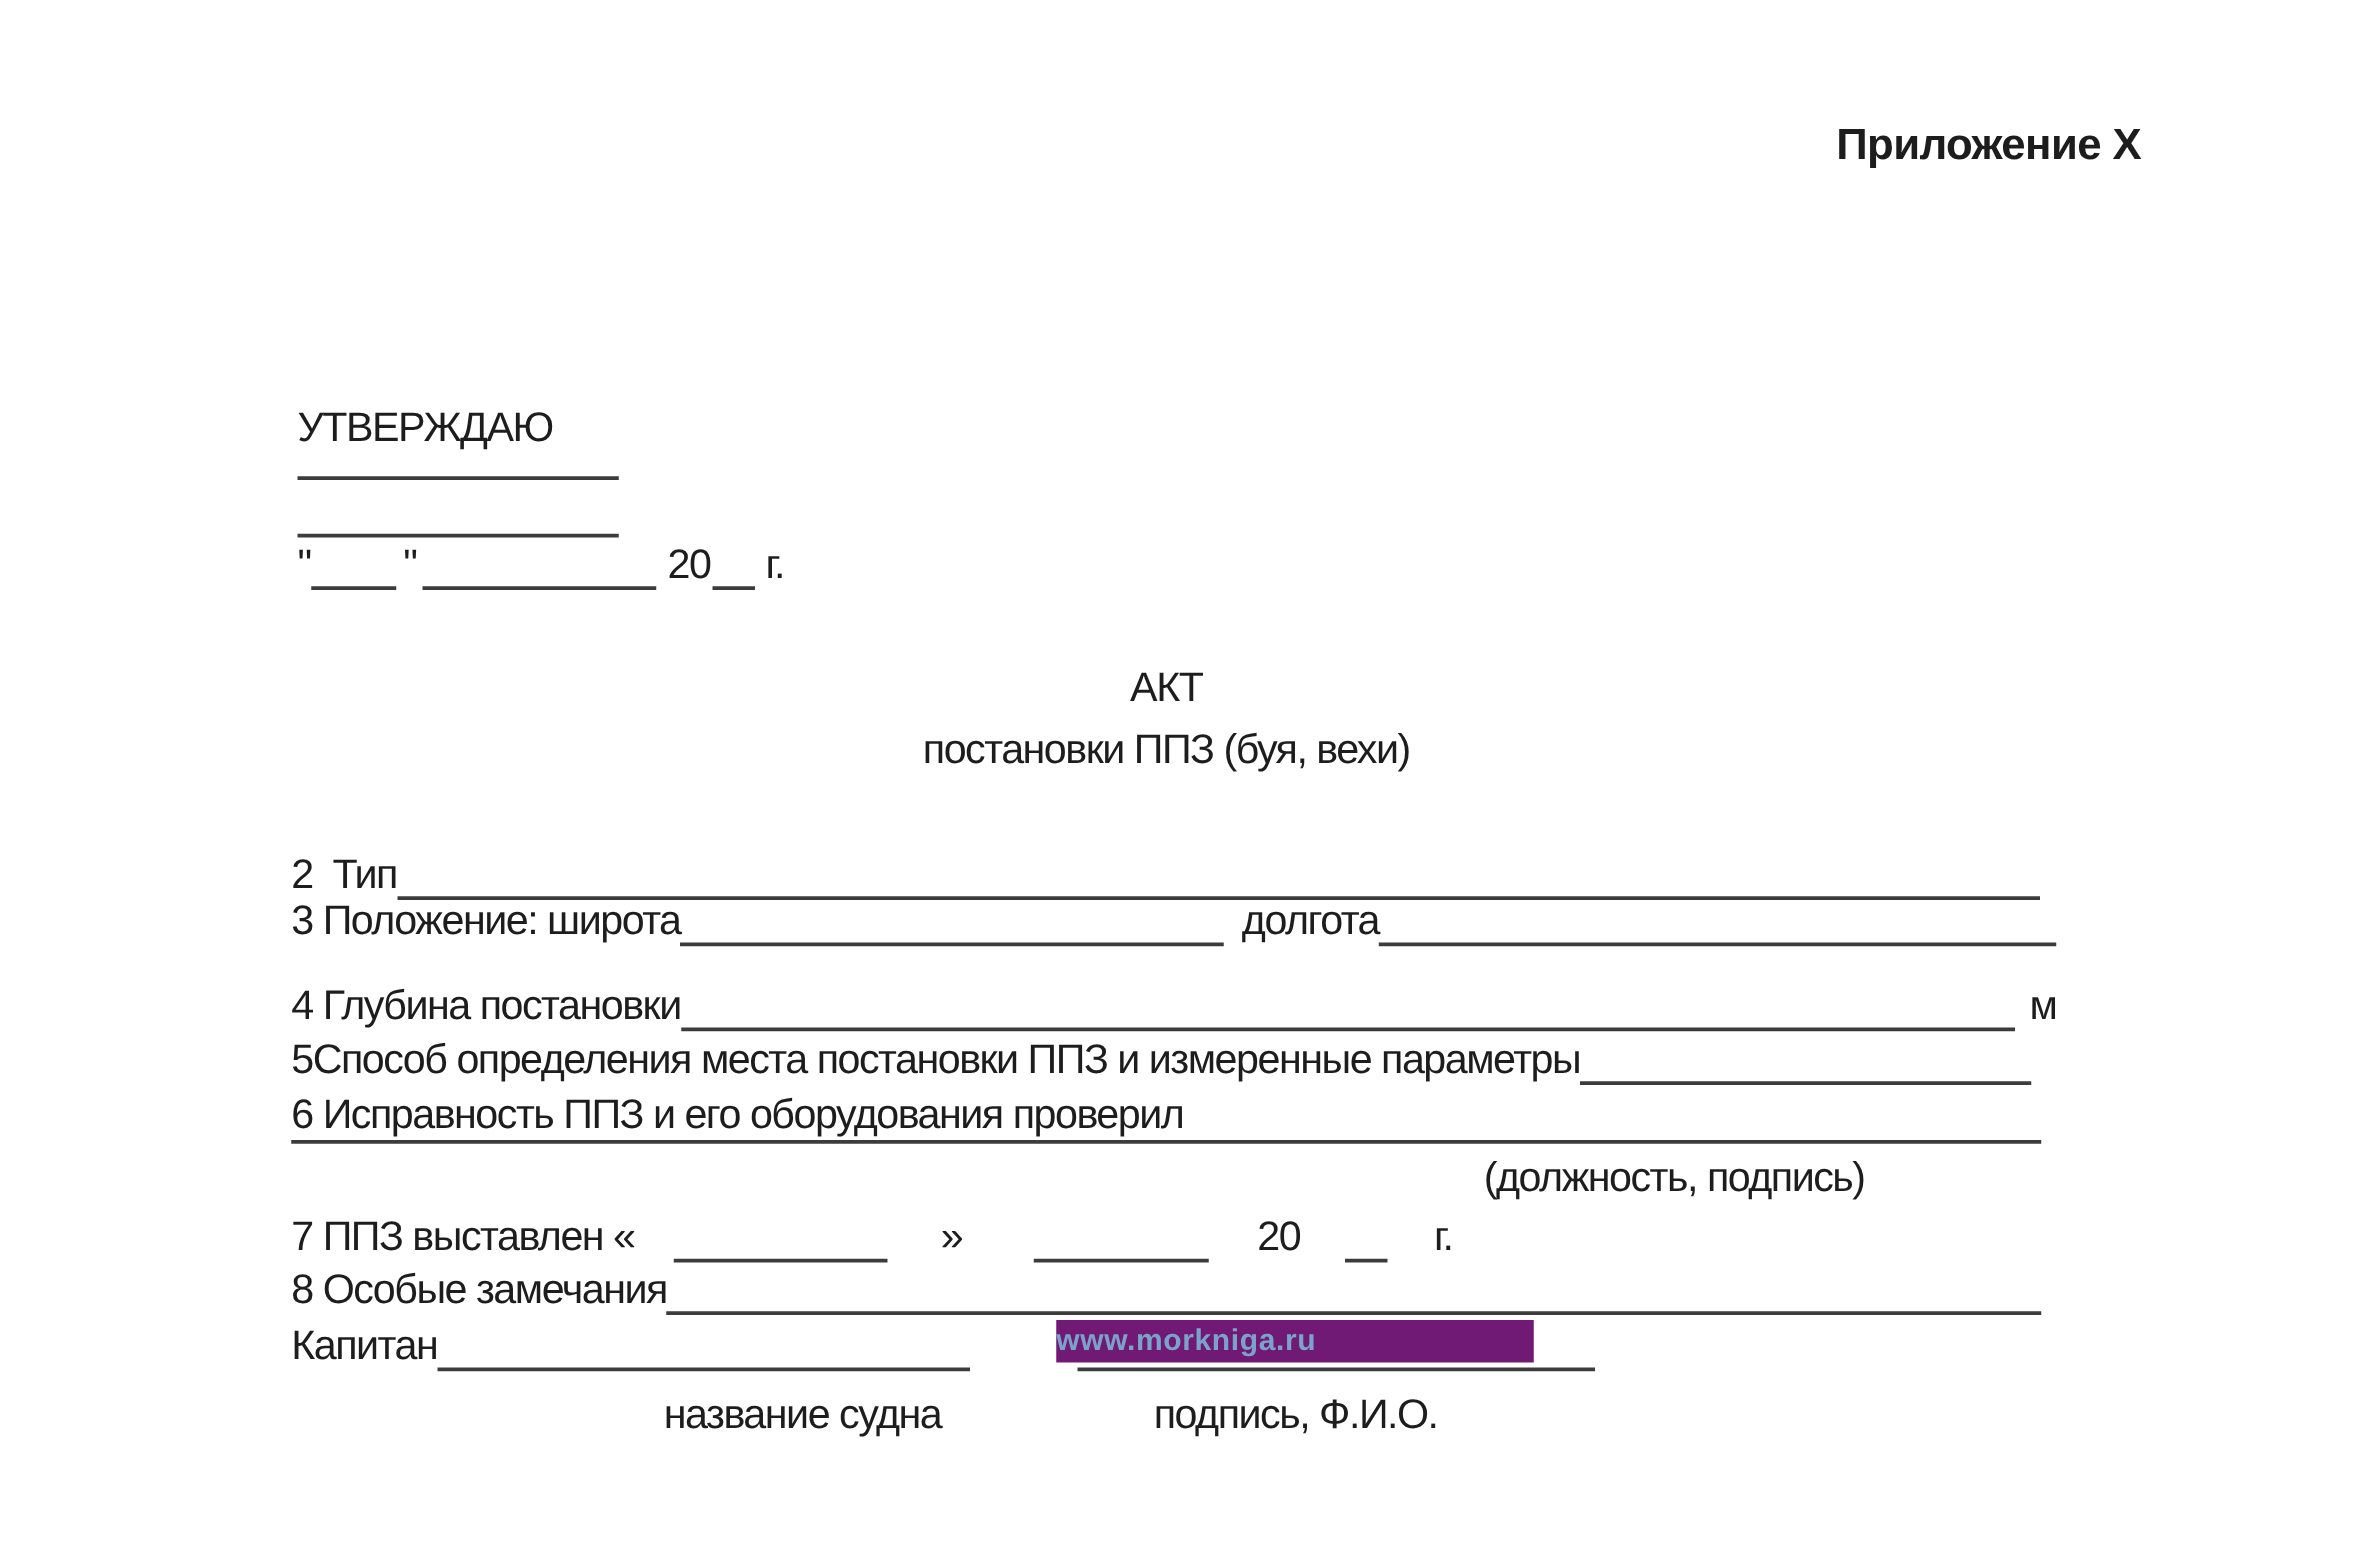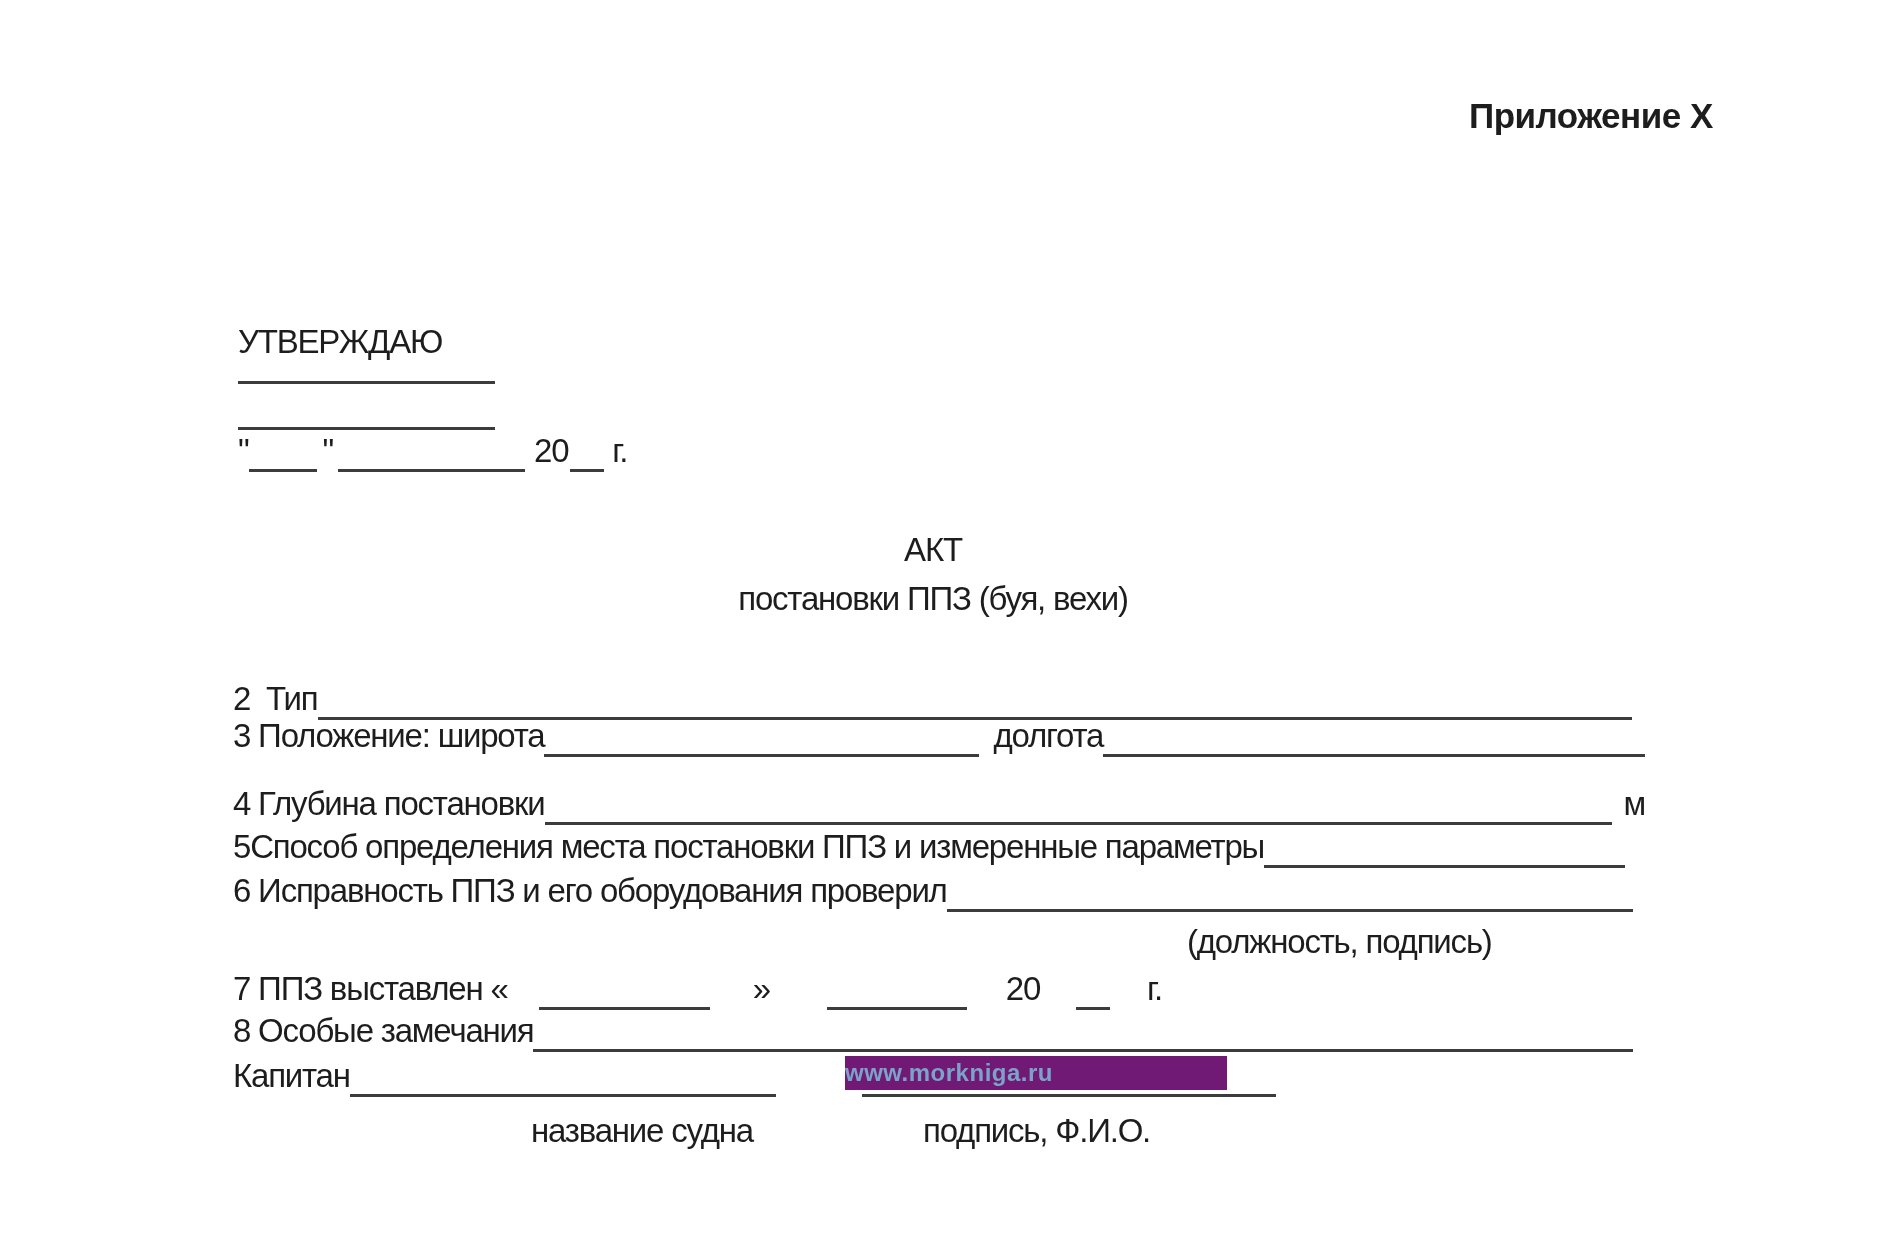--- a/index.html
+++ b/index.html
@@ -131,21 +131,21 @@
     <span class="lbl">4 Глубина постановки</span>
     <span class="fill grow"></span>
     <span class="lbl ml12">м</span>
   </div>
 
   <div class="row" style="left:233px; top:826px; width:1392px;">
     <span class="lbl">5Способ определения места постановки ППЗ и измеренные параметры</span>
     <span class="fill grow"></span>
   </div>
 
-  <div class="row" style="left:233px; top:870px; width:1400px;">
+  <div class="row" style="left:233px; top:870px; width:1400px;flex-direction:column;">
     <span class="lbl">6 Исправность ППЗ и его оборудования проверил</span>
     <span class="fill grow"></span>
   </div>
   <div class="t" style="left:1187px; top:921px;">(должность, подпись)</div>
 
   <div class="row" style="left:233px; top:968px;gap:31px;">
     <span class="lbl">7 ППЗ выставлен «</span>
     <span class="fill w171"></span>
     <span class="lbl ml12">»</span>
     <span class="fill w140 ml26"></span>

